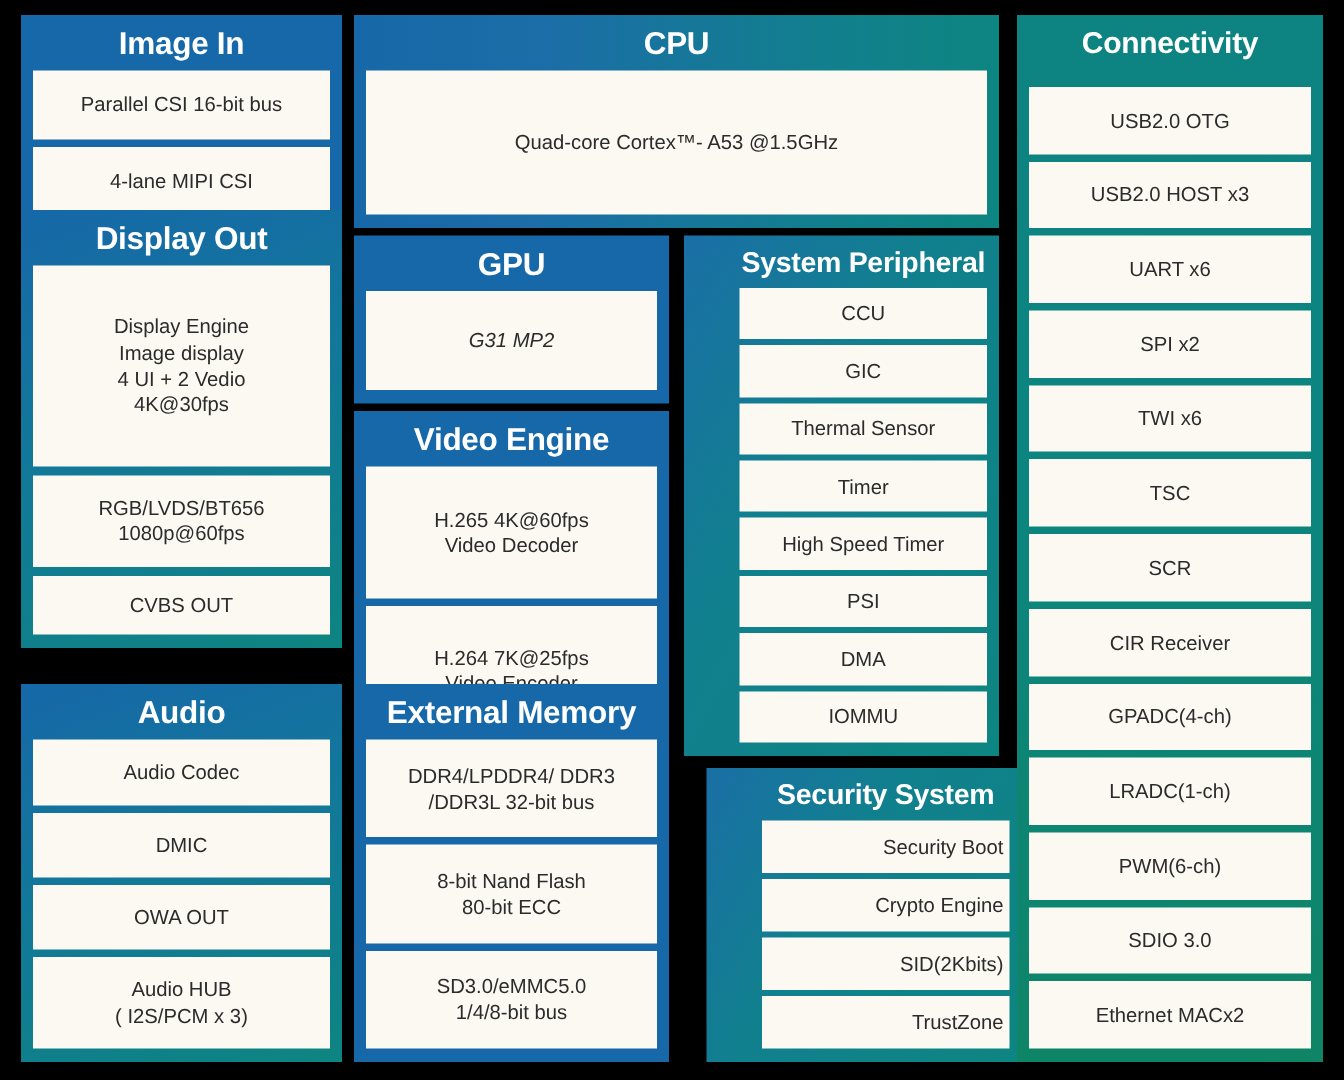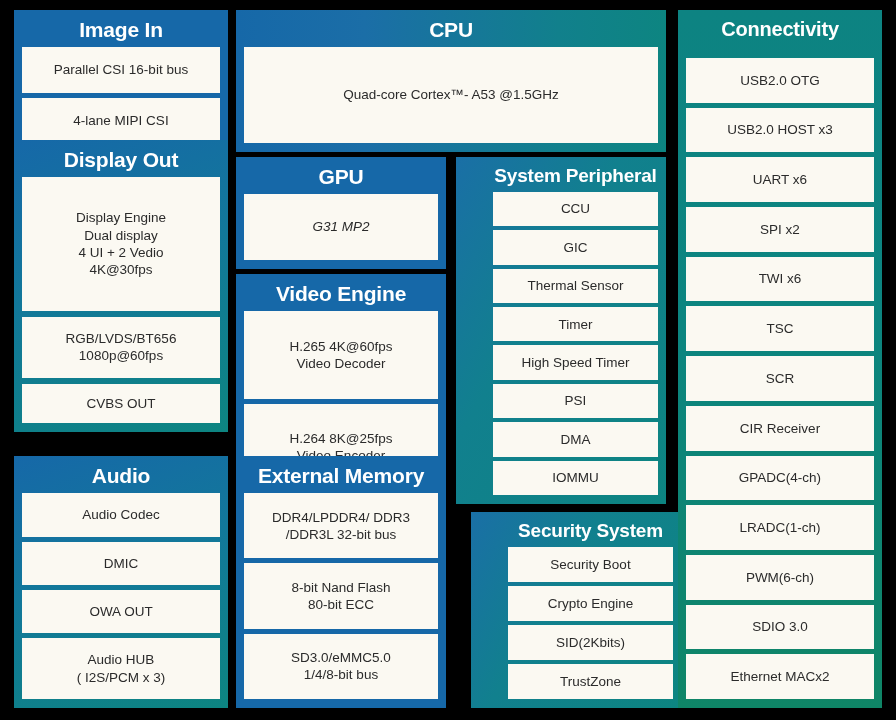--- a/index.html
+++ b/index.html
@@ -105,21 +105,21 @@
   #blk-video-engine .item           { font-size: 13.5px; }
 
   #blk-external-memory .block-title { font-size: 21px; }
   #blk-external-memory .item        { font-size: 13.5px; }
 
   #blk-system-peripheral .block-title { font-size: 19px; }
   #blk-system-peripheral .item        { font-size: 13.5px; }
   #blk-system-peripheral .items       { gap: 4px; }
 
   #blk-security-system .block-title { font-size: 19px; }
-  #blk-security-system .item        { font-size: 13.5px; }
+  #blk-security-system .item        { font-size: 13.5px; align-items: flex-end; }
   #blk-security-system .items       { gap: 4px; }
 
   #blk-connectivity .block-title    { font-size: 20px; }
   #blk-connectivity .item           { font-size: 13.5px; }
   #blk-connectivity .items          { gap: 5px; }
 </style>
 </head>
 <body>
 
 <div id="diagram">
@@ -134,21 +134,21 @@
           <span class="line">4-lane MIPI CSI</span>
         </div>
       </div>
   </div>
 
   <div class="block c-grad-v" id="blk-display-out">
     <div class="block-title">Display Out</div>
     <div class="items">
         <div class="item">
           <span class="line">Display Engine</span>
-          <span class="line">Dual display</span>
+          <span class="line">Image display</span>
           <span class="line">4 UI  + 2 Vedio</span>
           <span class="line">4K@30fps</span>
         </div>
         <div class="item">
           <span class="line">RGB/LVDS/BT656</span>
           <span class="line">1080p@60fps</span>
         </div>
         <div class="item">
           <span class="line">CVBS OUT</span>
         </div>
@@ -193,21 +193,21 @@
   </div>
 
   <div class="block c-blue" id="blk-video-engine">
     <div class="block-title">Video Engine</div>
     <div class="items">
         <div class="item">
           <span class="line">H.265 4K@60fps</span>
           <span class="line">Video Decoder</span>
         </div>
         <div class="item">
-          <span class="line">H.264 8K@25fps</span>
+          <span class="line">H.264 7K@25fps</span>
           <span class="line">Video Encoder</span>
         </div>
       </div>
   </div>
 
   <div class="block c-blue" id="blk-external-memory">
     <div class="block-title">External Memory</div>
     <div class="items">
         <div class="item">
           <span class="line">DDR4/LPDDR4/ DDR3</span>

